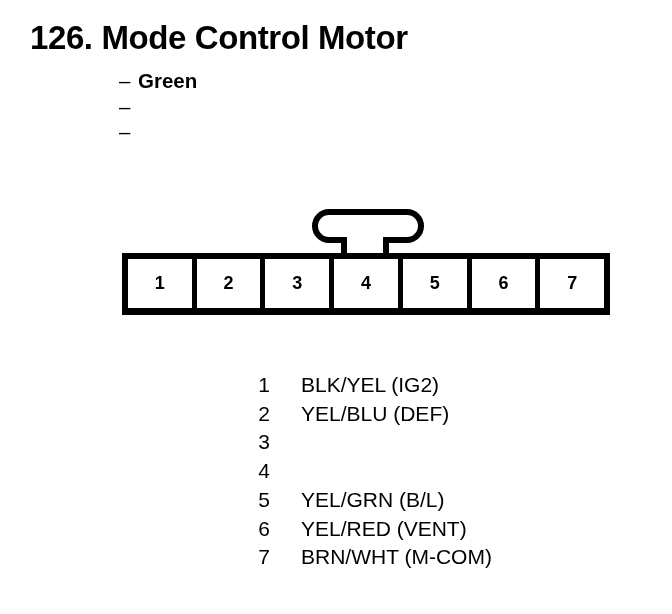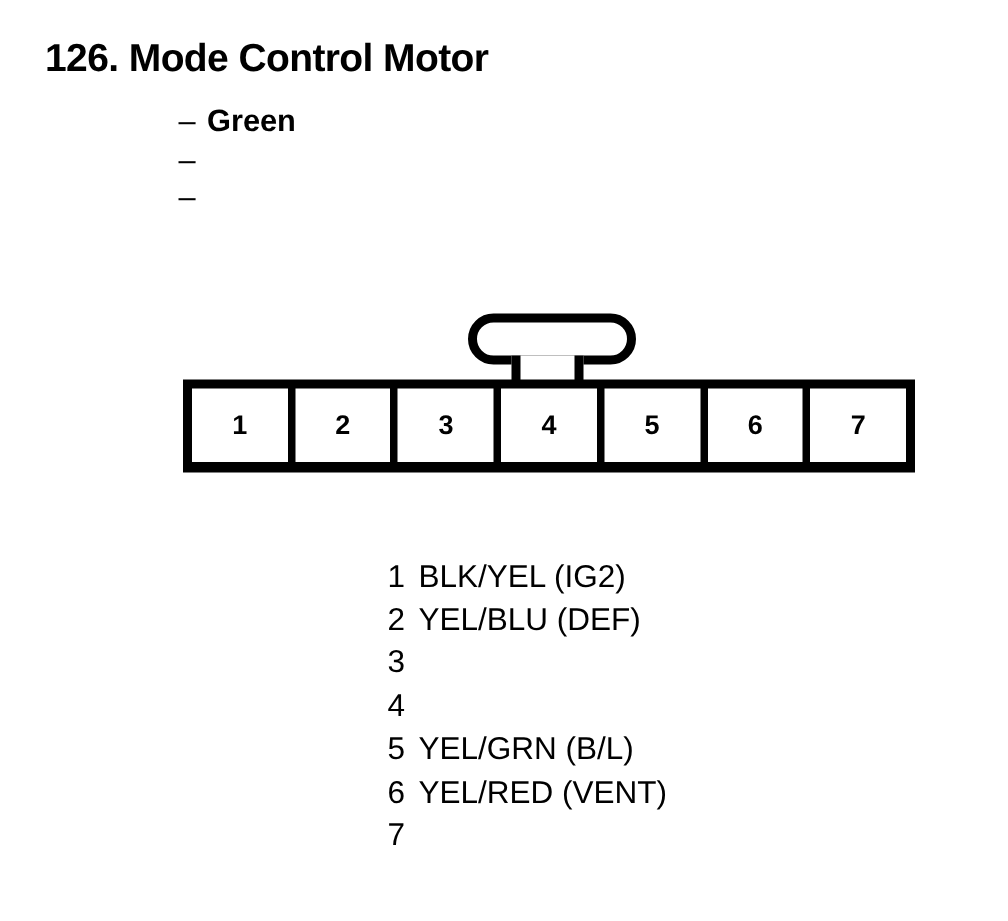--- a/index.html
+++ b/index.html
@@ -15,21 +15,21 @@
     overflow: hidden;
     font-family: "Liberation Sans", sans-serif;
     color: #000000;
   }
 
   
   .page-title {
     position: absolute;
     left: 30px;
     top: 18px;
-    font-size: 26px;
+    font-size: 33px;
     font-weight: bold;
     letter-spacing: -0.4px;
     white-space: nowrap;
     line-height: 40px;
   }
 
   
   .spec-list {
     position: absolute;
     left: 119px;
@@ -127,20 +127,21 @@
     line-height: 28.7px;
     white-space: nowrap;
   }
   .legend-num {
     flex: 0 0 22px;
     text-align: right;
     padding-right: 9px;
   }
   .legend-wire {
     flex: 0 0 auto;
+    margin-left: 22px;
   }
 </style>
 </head>
 <body>
 
 <div class="page-title">126. Mode Control Motor</div>
 
 <div class="spec-list">
   <div class="spec-item">
     <span class="spec-dash">–</span>
@@ -186,14 +187,15 @@
   <div class="legend-row">
     <span class="legend-num">5</span>
     <span class="legend-wire">YEL/GRN (B/L)</span>
   </div>
   <div class="legend-row">
     <span class="legend-num">6</span>
     <span class="legend-wire">YEL/RED (VENT)</span>
   </div>
   <div class="legend-row">
     <span class="legend-num">7</span>
+    <span class="legend-wire">BRN/WHT (M-COM)</span>
   </div>
 </div>
 
 </body></html>

